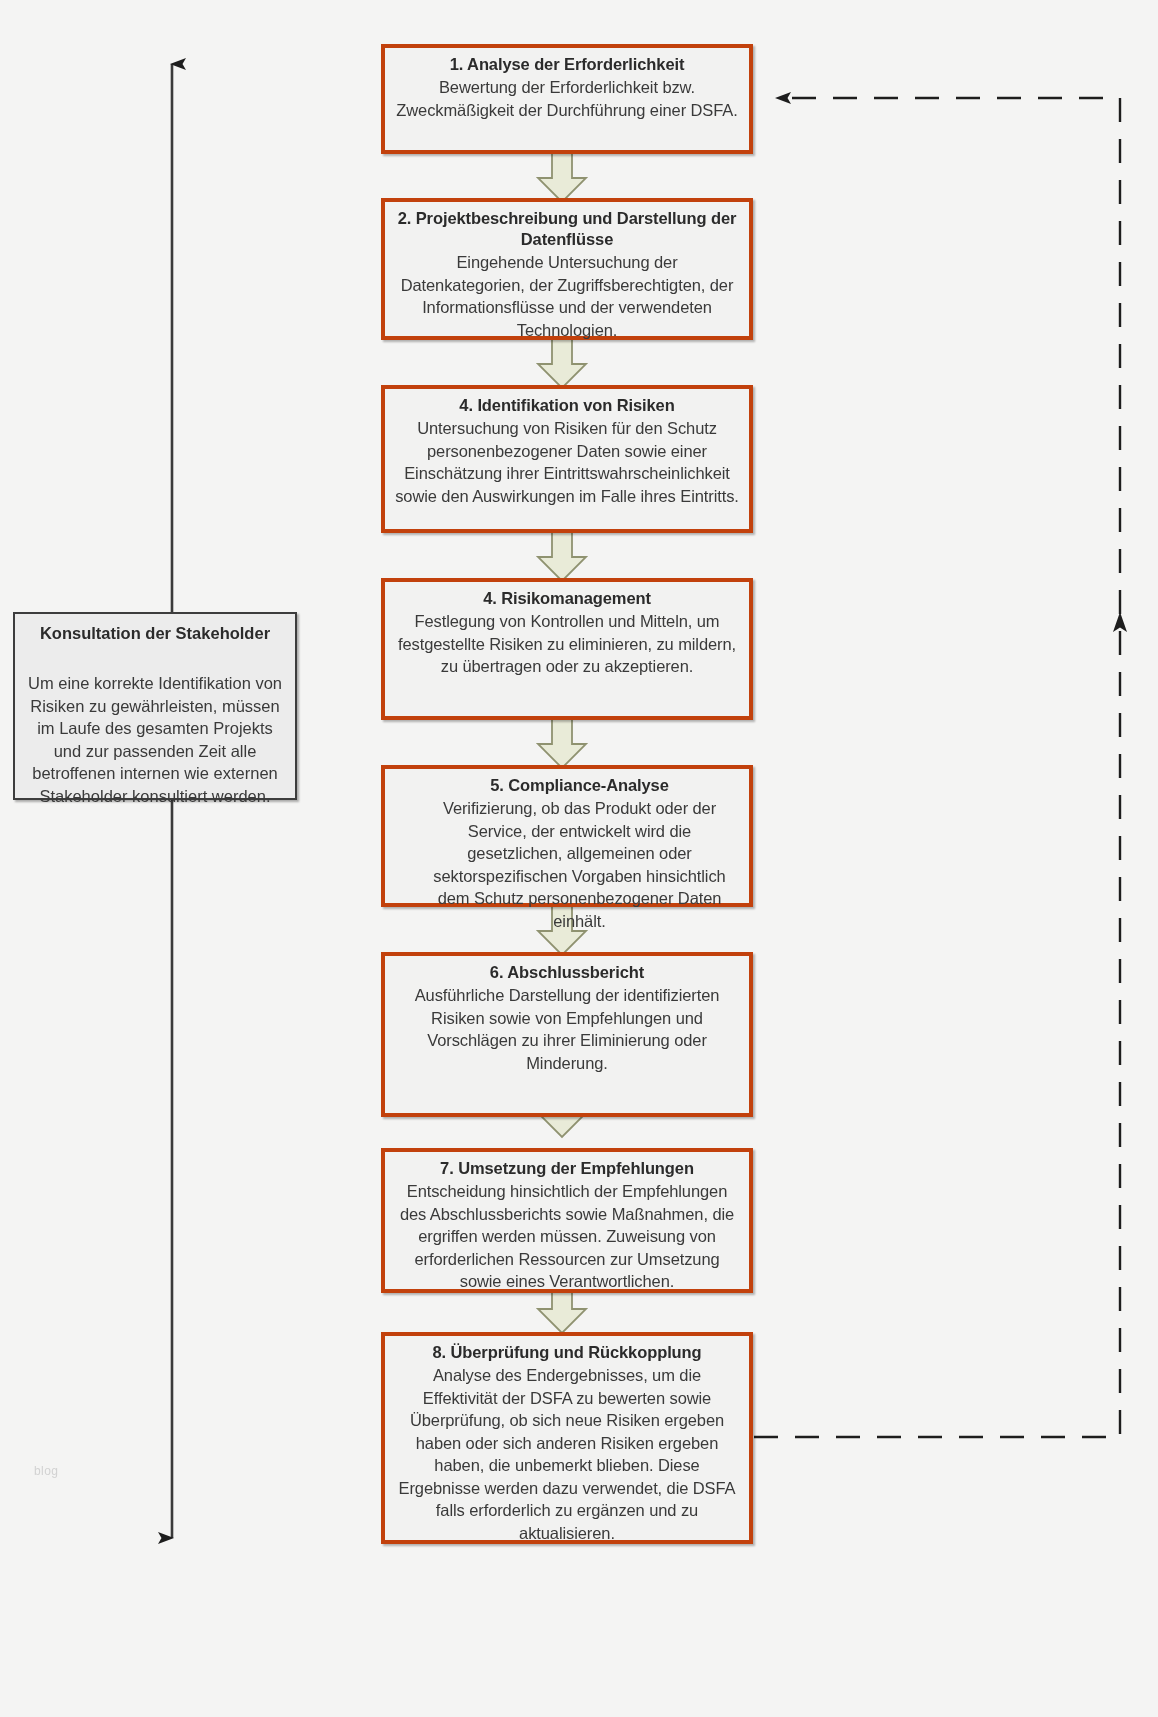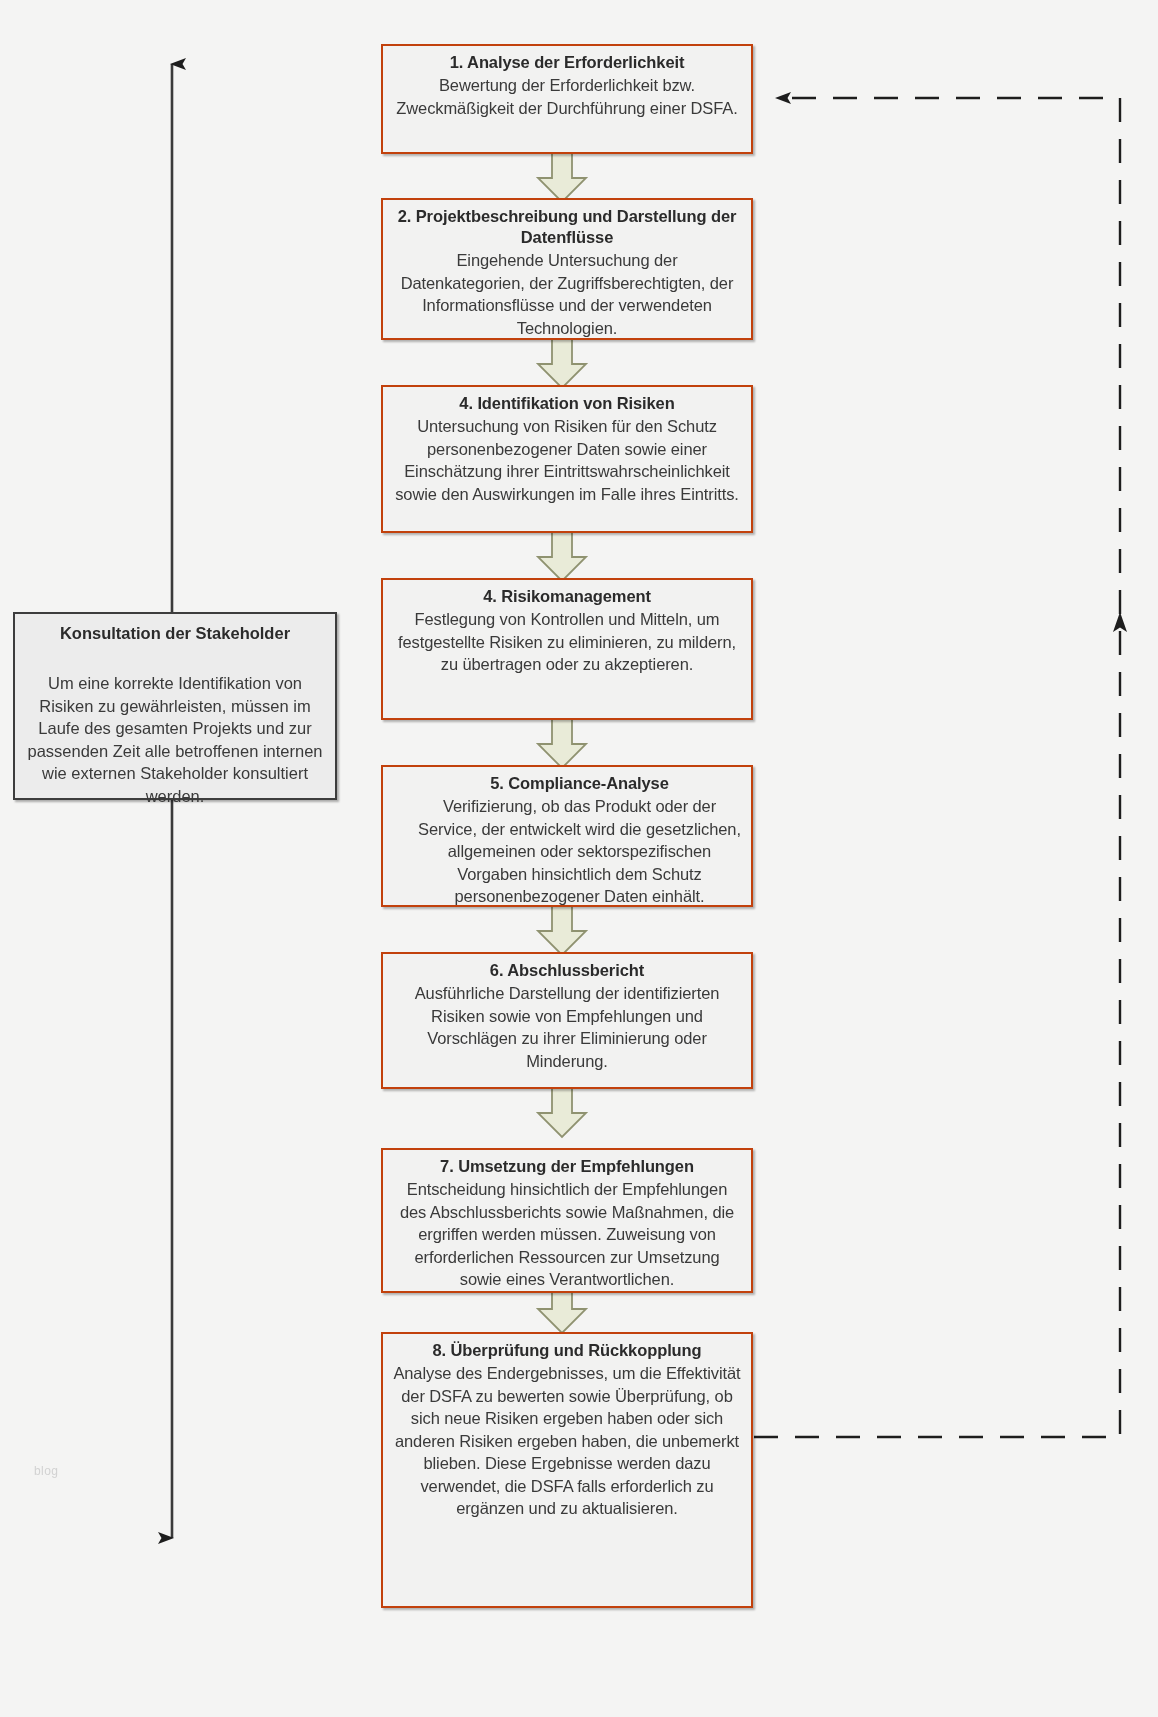--- a/index.html
+++ b/index.html
@@ -20,21 +20,21 @@
     left: 0;
     top: 0;
     width: 1158px;
     height: 1717px;
     pointer-events: none;
   }
   .node {
     position: absolute;
     box-sizing: border-box;
     background: #f2f2f1;
-    border: 2px solid #c2410c;
+    border: 4px solid #c2410c;
     box-shadow: 2px 2px 2px rgba(0,0,0,0.28);
     text-align: center;
     padding: 6px 10px 8px 10px;
     color: #2b2b2b;
   }
   .node .title {
     font-weight: bold;
     font-size: 16.5px;
     line-height: 21px;
     letter-spacing: -0.1px;
@@ -158,35 +158,35 @@
   <div class="node" style="left:381px; top:578px; width:372px; height:142px;">
     <span class="title">4. Risikomanagement</span>
     <span class="body">Festlegung von Kontrollen und Mitteln, um festgestellte Risiken zu eliminieren, zu mildern, zu übertragen oder zu akzeptieren.</span>
   </div>
 
   <div class="node" style="left:381px; top:765px; width:372px; height:142px;padding-left:35px;">
     <span class="title">5. Compliance-Analyse</span>
     <span class="body">Verifizierung, ob das Produkt oder der Service, der entwickelt wird die gesetzlichen, allgemeinen oder sektorspezifischen Vorgaben hinsichtlich dem Schutz personenbezogener Daten einhält.</span>
   </div>
 
-  <div class="node" style="left:381px; top:952px; width:372px; height:137px;">
+  <div class="node" style="left:381px; top:952px; width:372px; height:165px;">
     <span class="title">6. Abschlussbericht</span>
     <span class="body">Ausführliche Darstellung der identifizierten Risiken sowie von Empfehlungen und Vorschlägen zu ihrer Eliminierung oder Minderung.</span>
   </div>
 
   <div class="node" style="left:381px; top:1148px; width:372px; height:145px;">
     <span class="title">7. Umsetzung der Empfehlungen</span>
     <span class="body">Entscheidung hinsichtlich der Empfehlungen des Abschlussberichts sowie Maßnahmen, die ergriffen werden müssen. Zuweisung von erforderlichen Ressourcen zur Umsetzung sowie eines Verantwortlichen.</span>
   </div>
 
-  <div class="node" style="left:381px; top:1332px; width:372px; height:276px;">
+  <div class="node" style="left:381px; top:1332px; width:372px; height:212px;">
     <span class="title">8. Überprüfung und Rückkopplung</span>
     <span class="body">Analyse des Endergebnisses, um die Effektivität der DSFA zu bewerten sowie Überprüfung, ob sich neue Risiken ergeben haben oder sich anderen Risiken ergeben haben, die unbemerkt blieben. Diese Ergebnisse werden dazu verwendet, die DSFA falls erforderlich zu ergänzen und zu aktualisieren.</span>
   </div>
 
-  <div class="aside" style="left:13px; top:612px; width:324px; height:188px;">
+  <div class="aside" style="left:13px; top:612px; width:284px; height:188px;">
     <span class="title">Konsultation der Stakeholder</span>
     <span class="body">Um eine korrekte Identifikation von Risiken zu gewährleisten, müssen im Laufe des gesamten Projekts und zur passenden Zeit alle betroffenen internen wie externen Stakeholder konsultiert werden.</span>
   </div>
 
   <div class="watermark">blog</div>
 
 </div>
 
 </body></html>

